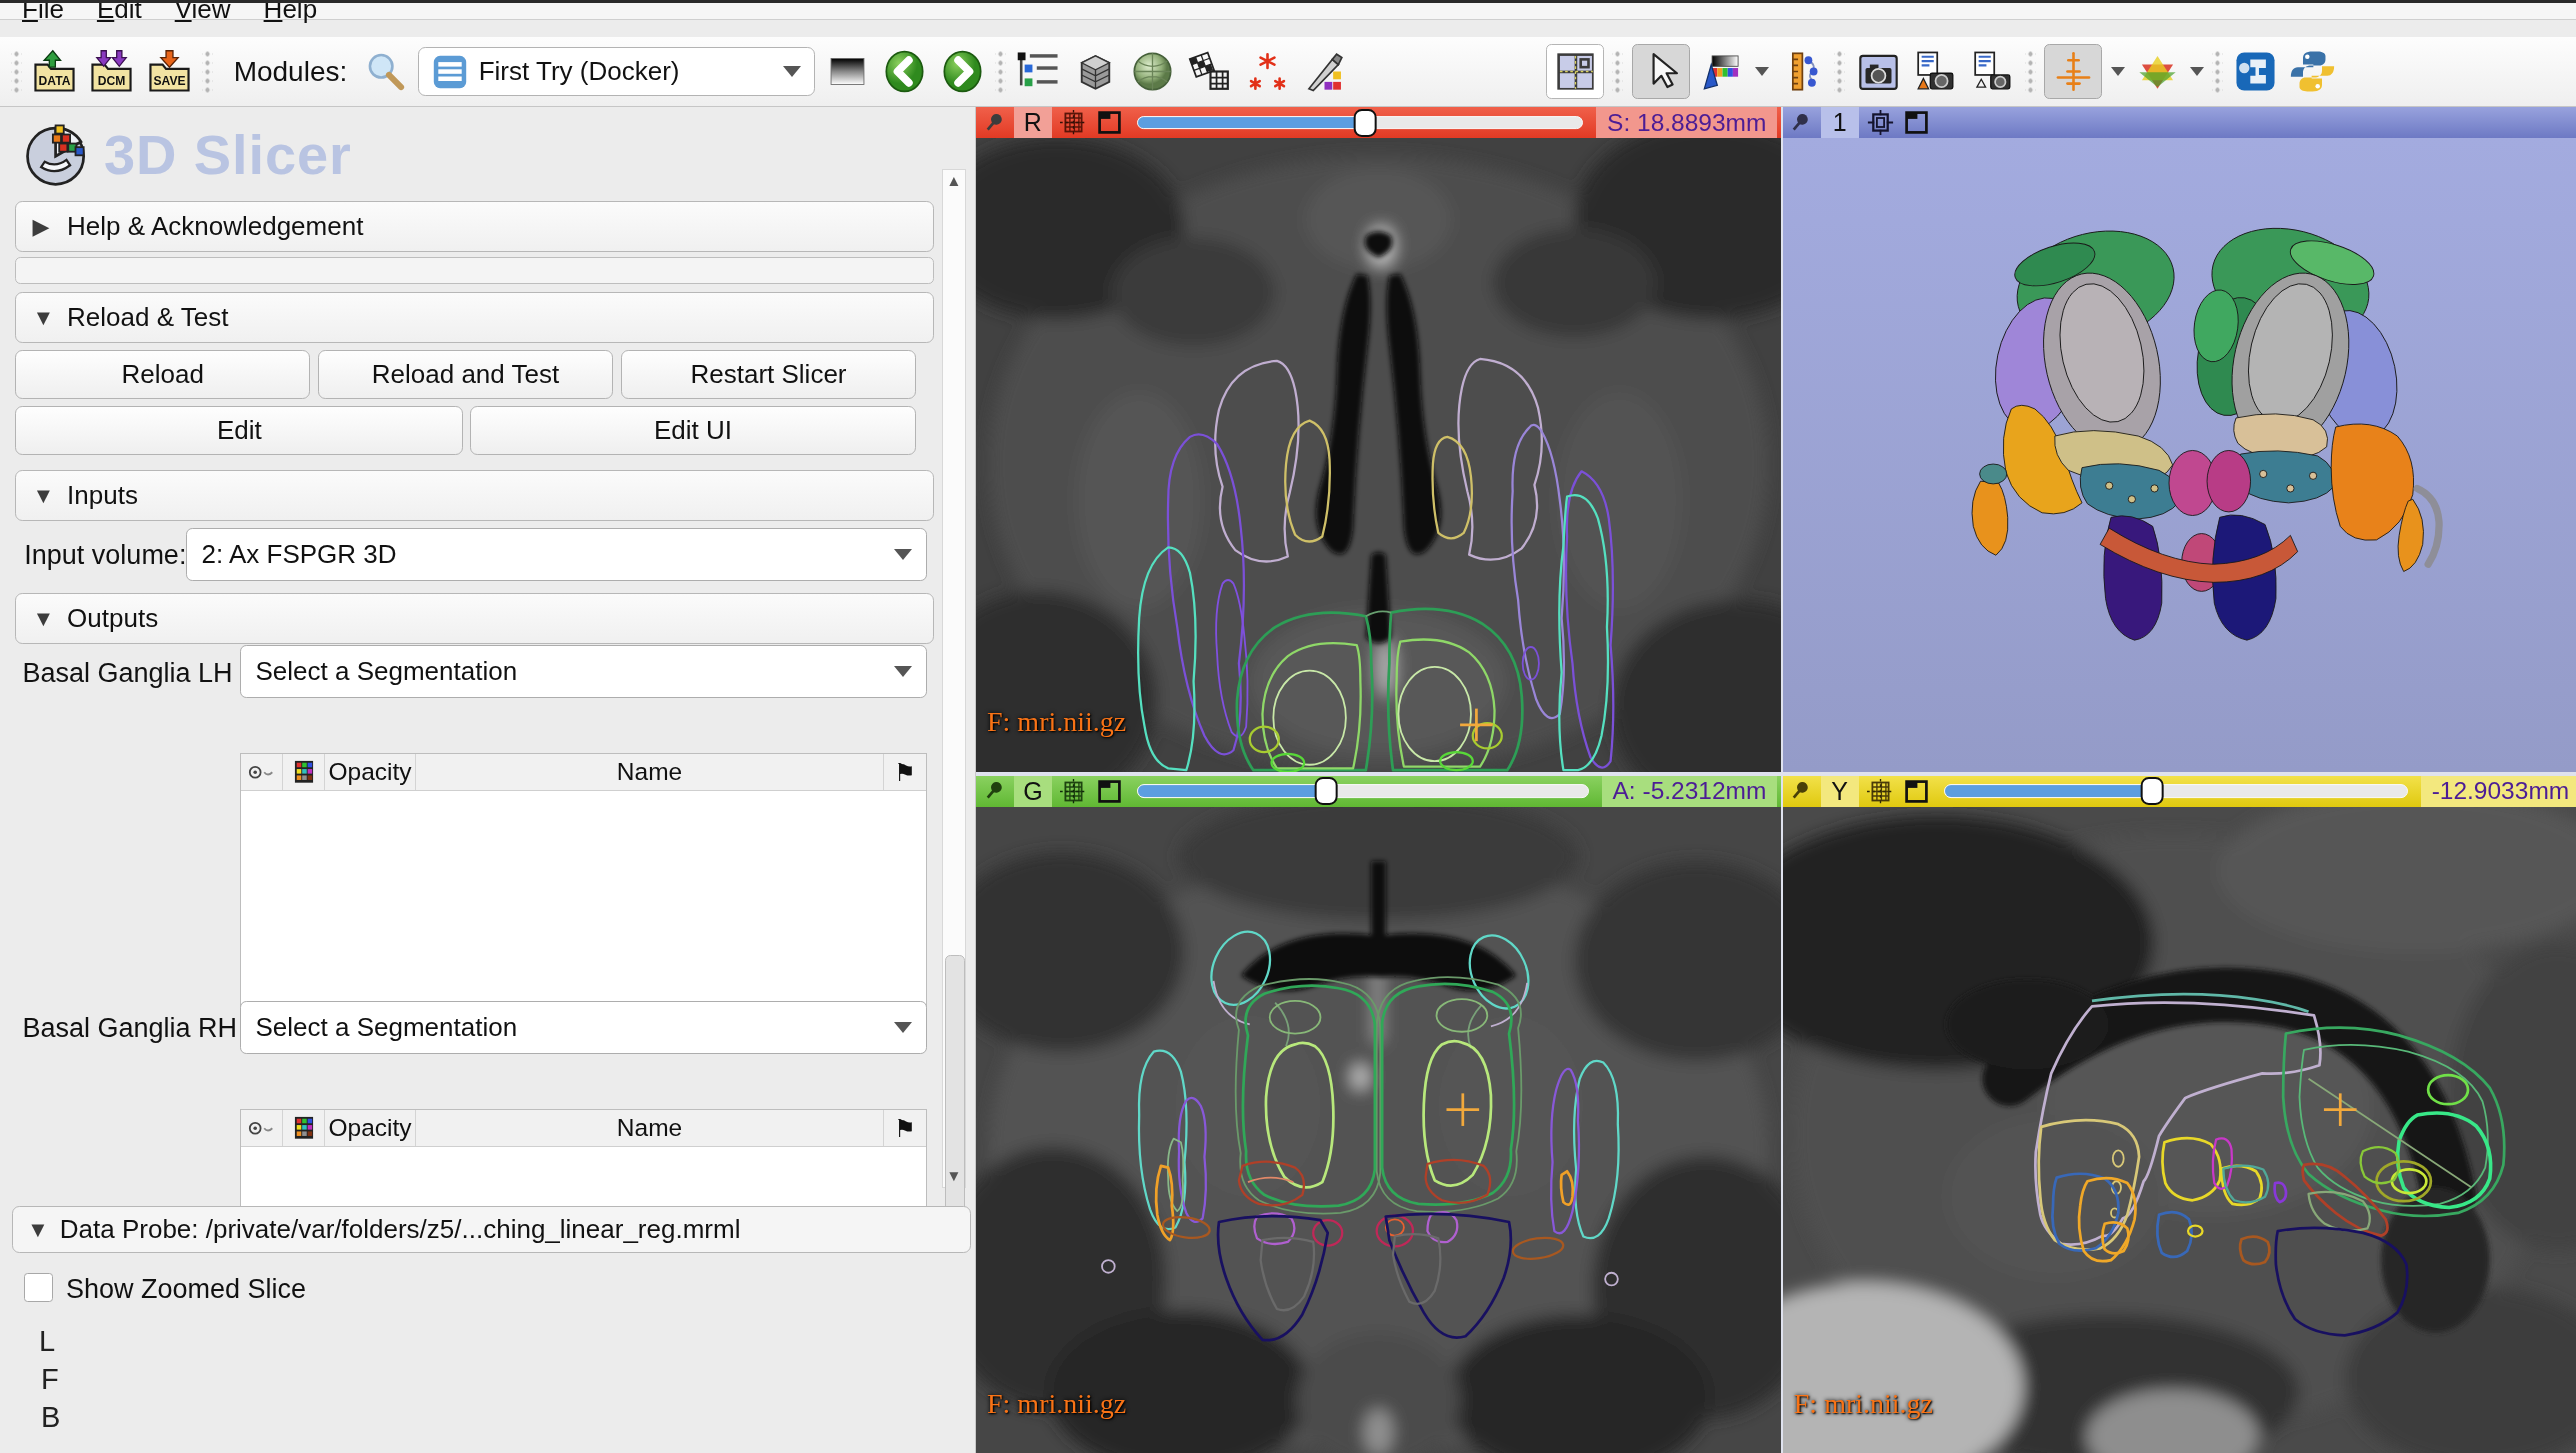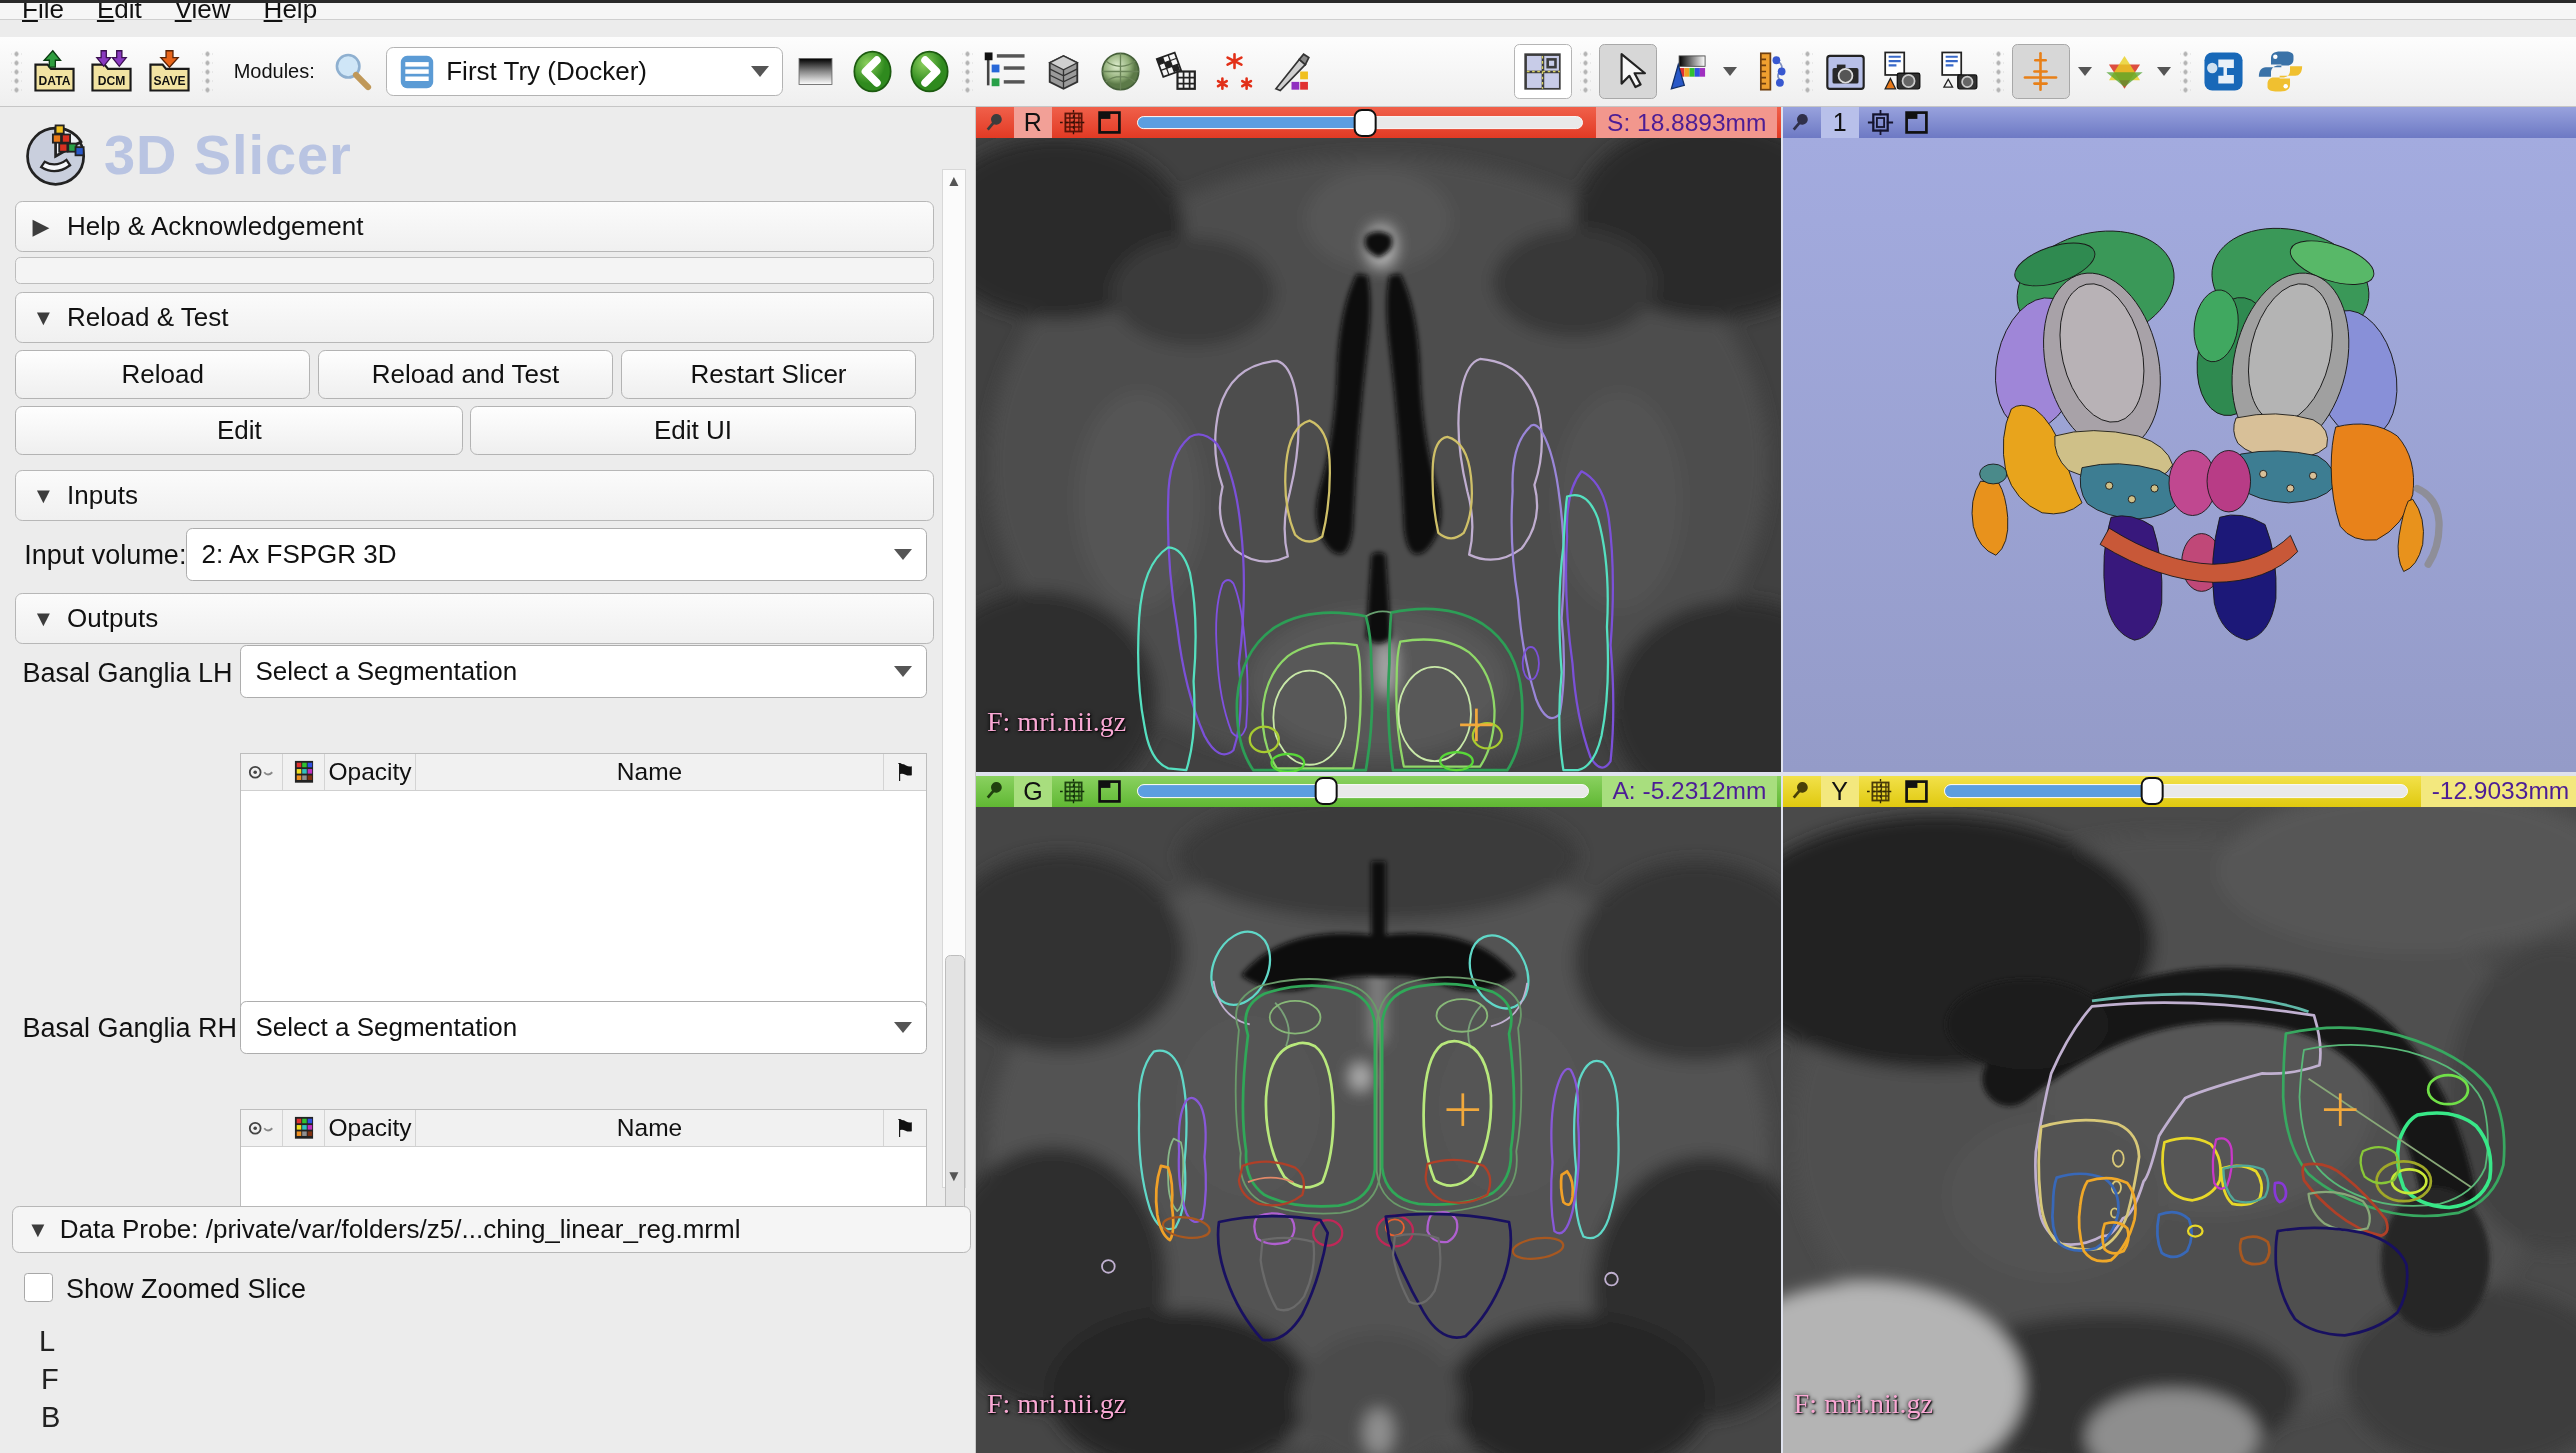--- a/index.html
+++ b/index.html
@@ -17,21 +17,21 @@
   .toolbar{position:absolute;left:0;top:37px;width:100%;height:70px;box-sizing:border-box;
            background:linear-gradient(#fdfdfd,#efefef);border-bottom:1.8px solid #c6c6c6;
            display:flex;align-items:center;padding:0 11px;gap:8.2px;}
   .tb-handle{width:11px;height:42px;
      background-image:radial-gradient(circle,#b4b4b4 2px,transparent 2.5px);
      background-size:7.3px 9px;background-position:center;}
   .tbtn{width:49px;height:49px;display:flex;align-items:center;justify-content:center;border-radius:5.4px;flex:none;}
   .tbtn svg{width:45px;height:45px;}
   .tbtn.boxed{border:1.8px solid #b5b5b5;background:#fff;width:56px;height:53px;}
   .tbtn.pressed{border:1.8px solid #a8a8a8;background:#d7d7d7;width:56px;height:53px;}
-  .tb-label{font-size:20px;margin:0 5.4px 0 12.7px;}
+  .tb-label{font-size:28px;margin:0 5.4px 0 12.7px;}
   .module-combo{height:49px;border:1.8px solid #b3b3b3;border-radius:7.3px;background:#fff;
      display:flex;align-items:center;width:397px;padding:0 12.7px;gap:11px;box-sizing:border-box;}
   .module-combo .mc-text{font-size:26px;flex:1;white-space:nowrap;overflow:hidden;}
   .caret{width:0;height:0;border-left:9px solid transparent;border-right:9px solid transparent;border-top:11px solid #555;flex:none;}
   .caret.small{border-left-width:7.3px;border-right-width:7.3px;border-top-width:9px;}
   .spacer1{width:181px;flex:none;}
 
   
   .main{position:absolute;left:8px;top:107px;width:2576px;height:1347px;display:flex;}
   .left-panel{position:relative;width:968px;height:1347px;background:#ececec;flex:none;
@@ -96,21 +96,21 @@
   .ss-fill{height:100%;background:#5c9ee0;}
   .ss-thumb{position:absolute;top:50%;width:22.7px;height:28px;background:#fff;border:2.7px solid #101010;border-radius:8.2px;transform:translate(-50%,-50%);box-sizing:border-box;}
   .offset-chip{height:100%;display:flex;align-items:center;padding:0 11px;font-size:24.5px;color:#4c1d95;white-space:nowrap;flex:none;}
   .offset-chip.red{background:#f2978d;}
   .offset-chip.green{background:#a8de7e;}
   .offset-chip.yellow{background:#f3e87e;}
 
   .view{position:relative;overflow:hidden;background:#3f3f3f;}
   .view svg.scene{position:absolute;left:0;top:0;width:100%;height:100%;}
   .file-label{position:absolute;left:11px;bottom:34px;font-family:"Liberation Serif",serif;
-      font-size:28px;color:#f9a8d4;text-shadow:0 0 4.5px #000,0.9px 0.9px 1.8px #000;}
+      font-size:28px;color:#f97316;text-shadow:0 0 4.5px #000,0.9px 0.9px 1.8px #000;}
   .gap{background:#dfe2ee;}
 </style>
 </head>
 <body>
 
 <div class="app">
   <div class="topedge"></div>
 
   <div class="menubar">
     <span class="menu-item">File</span>

